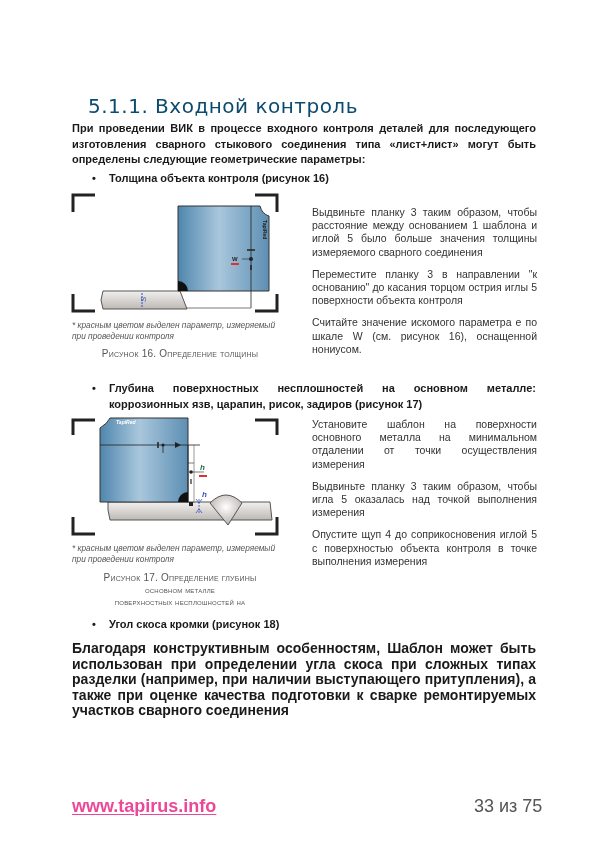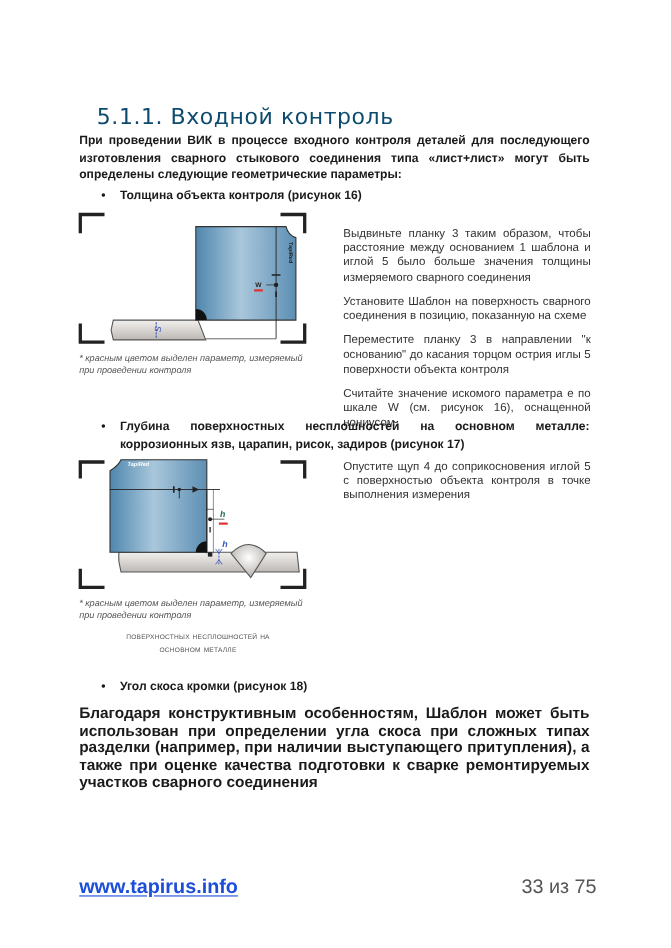--- a/index.html
+++ b/index.html
@@ -29,21 +29,21 @@
     .caption {
       font-size: 8.6px; color: #555; text-align: center; line-height: 12px;
       font-variant: small-caps; letter-spacing: 0.2px;
     }
     .caption .big { font-size: 10px; }
     .para {
       left: 72px; top: 641px; width: 464px; font-size: 14px; font-weight: bold;
       line-height: 15.5px; text-align: justify; color: #1a1a1a;
     }
     .footer-link {
-      left: 72px; top: 796px; font-size: 18px; font-weight: bold; color: #1d4ed8;
+      left: 72px; top: 796px; font-size: 18px; font-weight: bold; color: #ec4899;
       text-decoration: underline; text-underline-offset: 2px;
     }
     .footer-page {
       left: 474px; top: 796px; font-size: 18px; font-weight: normal; color: #555555;
     }
     .fig svg { display: block; }
   </style>
 </head>
 <body>
 
@@ -93,25 +93,25 @@
     <text x="162" y="71" font-size="6" font-weight="bold" fill="#222" font-family="Liberation Sans, sans-serif">W</text>
     <rect x="161" y="73" width="8" height="2" fill="#e03030"></rect>
     <line x1="181" y1="75" x2="181" y2="80" stroke="#222" stroke-width="1.5"></line>
 
     <path d="M108 101 V91 A10 10 0 0 1 118 101 Z" fill="#111"></path>
   </svg>
 </div>
 
 <div class="abs note" style="left:72px; top:320px; width:215px;">* красным цветом выделен параметр, измеряемый при проведении контроля</div>
 <div class="abs caption" style="left:80px; top:348px; width:200px;">
+  <div class="big">Рисунок 16. Определение толщины</div>
 </div>
 
 <div class="abs steps" style="left:312px; top:206px; width:225px;">
   <p>Выдвиньте планку 3 таким образом, чтобы расстояние между основанием 1 шаблона и иглой 5 было больше значения толщины измеряемого сварного соединения</p>
-  <p>Установите Шаблон на поверхность сварного соединения в позицию, показанную на схеме</p>
   <p>Переместите планку 3 в направлении "к основанию" до касания торцом острия иглы 5 поверхности объекта контроля</p>
   <p>Считайте значение искомого параметра e по шкале W (см. рисунок 16), оснащенной нониусом.</p>
 </div>
 
 <div class="abs bullet" style="left:92px; top:381px; width:444px; height:32px;">
   <span class="dot">•</span>
   <span class="txt">Глубина поверхностных несплошностей на основном металле: коррозионных язв, царапин, рисок, задиров (рисунок 17)</span>
 </div>
 
 <div class="abs fig" style="left:70px; top:415px; width:210px; height:125px;">
@@ -166,25 +166,28 @@
 
     <line x1="129" y1="84" x2="129" y2="98" stroke="#3355bb" stroke-width="0.8" stroke-dasharray="2,1"></line>
     <path d="M126 84 L129 88 L132 84" fill="none" stroke="#3355bb" stroke-width="0.8"></path>
     <path d="M126 98 L129 94 L132 98" fill="none" stroke="#3355bb" stroke-width="0.8"></path>
     <text x="132" y="82" font-size="8" fill="#3355bb" font-style="italic" font-weight="bold" font-family="Liberation Sans, sans-serif">h</text>
   </svg>
 </div>
 
 <div class="abs note" style="left:72px; top:543px; width:215px;">* красным цветом выделен параметр, измеряемый при проведении контроля</div>
 <div class="abs caption" style="left:80px; top:572px; width:200px;">
+  <div class="big">Рисунок 17. Определение глубины</div>
+  <div>основном металле</div>
   <div>поверхностных несплошностей на</div>
-  <div>основном металле</div>
 </div>
 
 <div class="abs steps" style="left:312px; top:418px; width:225px;">
+  <p>Установите шаблон на поверхности основного металла на минимальном отдалении от точки осуществления измерения</p>
+  <p>Выдвиньте планку 3 таким образом, чтобы игла 5 оказалась над точкой выполнения измерения</p>
   <p>Опустите щуп 4 до соприкосновения иглой 5 с поверхностью объекта контроля в точке выполнения измерения</p>
 </div>
 
 <div class="abs bullet" style="left:92px; top:617px; width:444px; height:16px;">
   <span class="dot">•</span>
   <span class="txt">Угол скоса кромки  (рисунок 18)</span>
 </div>
 
 <div class="abs para">Благодаря конструктивным особенностям, Шаблон может быть использован при определении угла скоса при сложных типах разделки (например, при наличии выступающего притупления), а также при оценке качества подготовки к сварке ремонтируемых участков сварного соединения</div>
 

